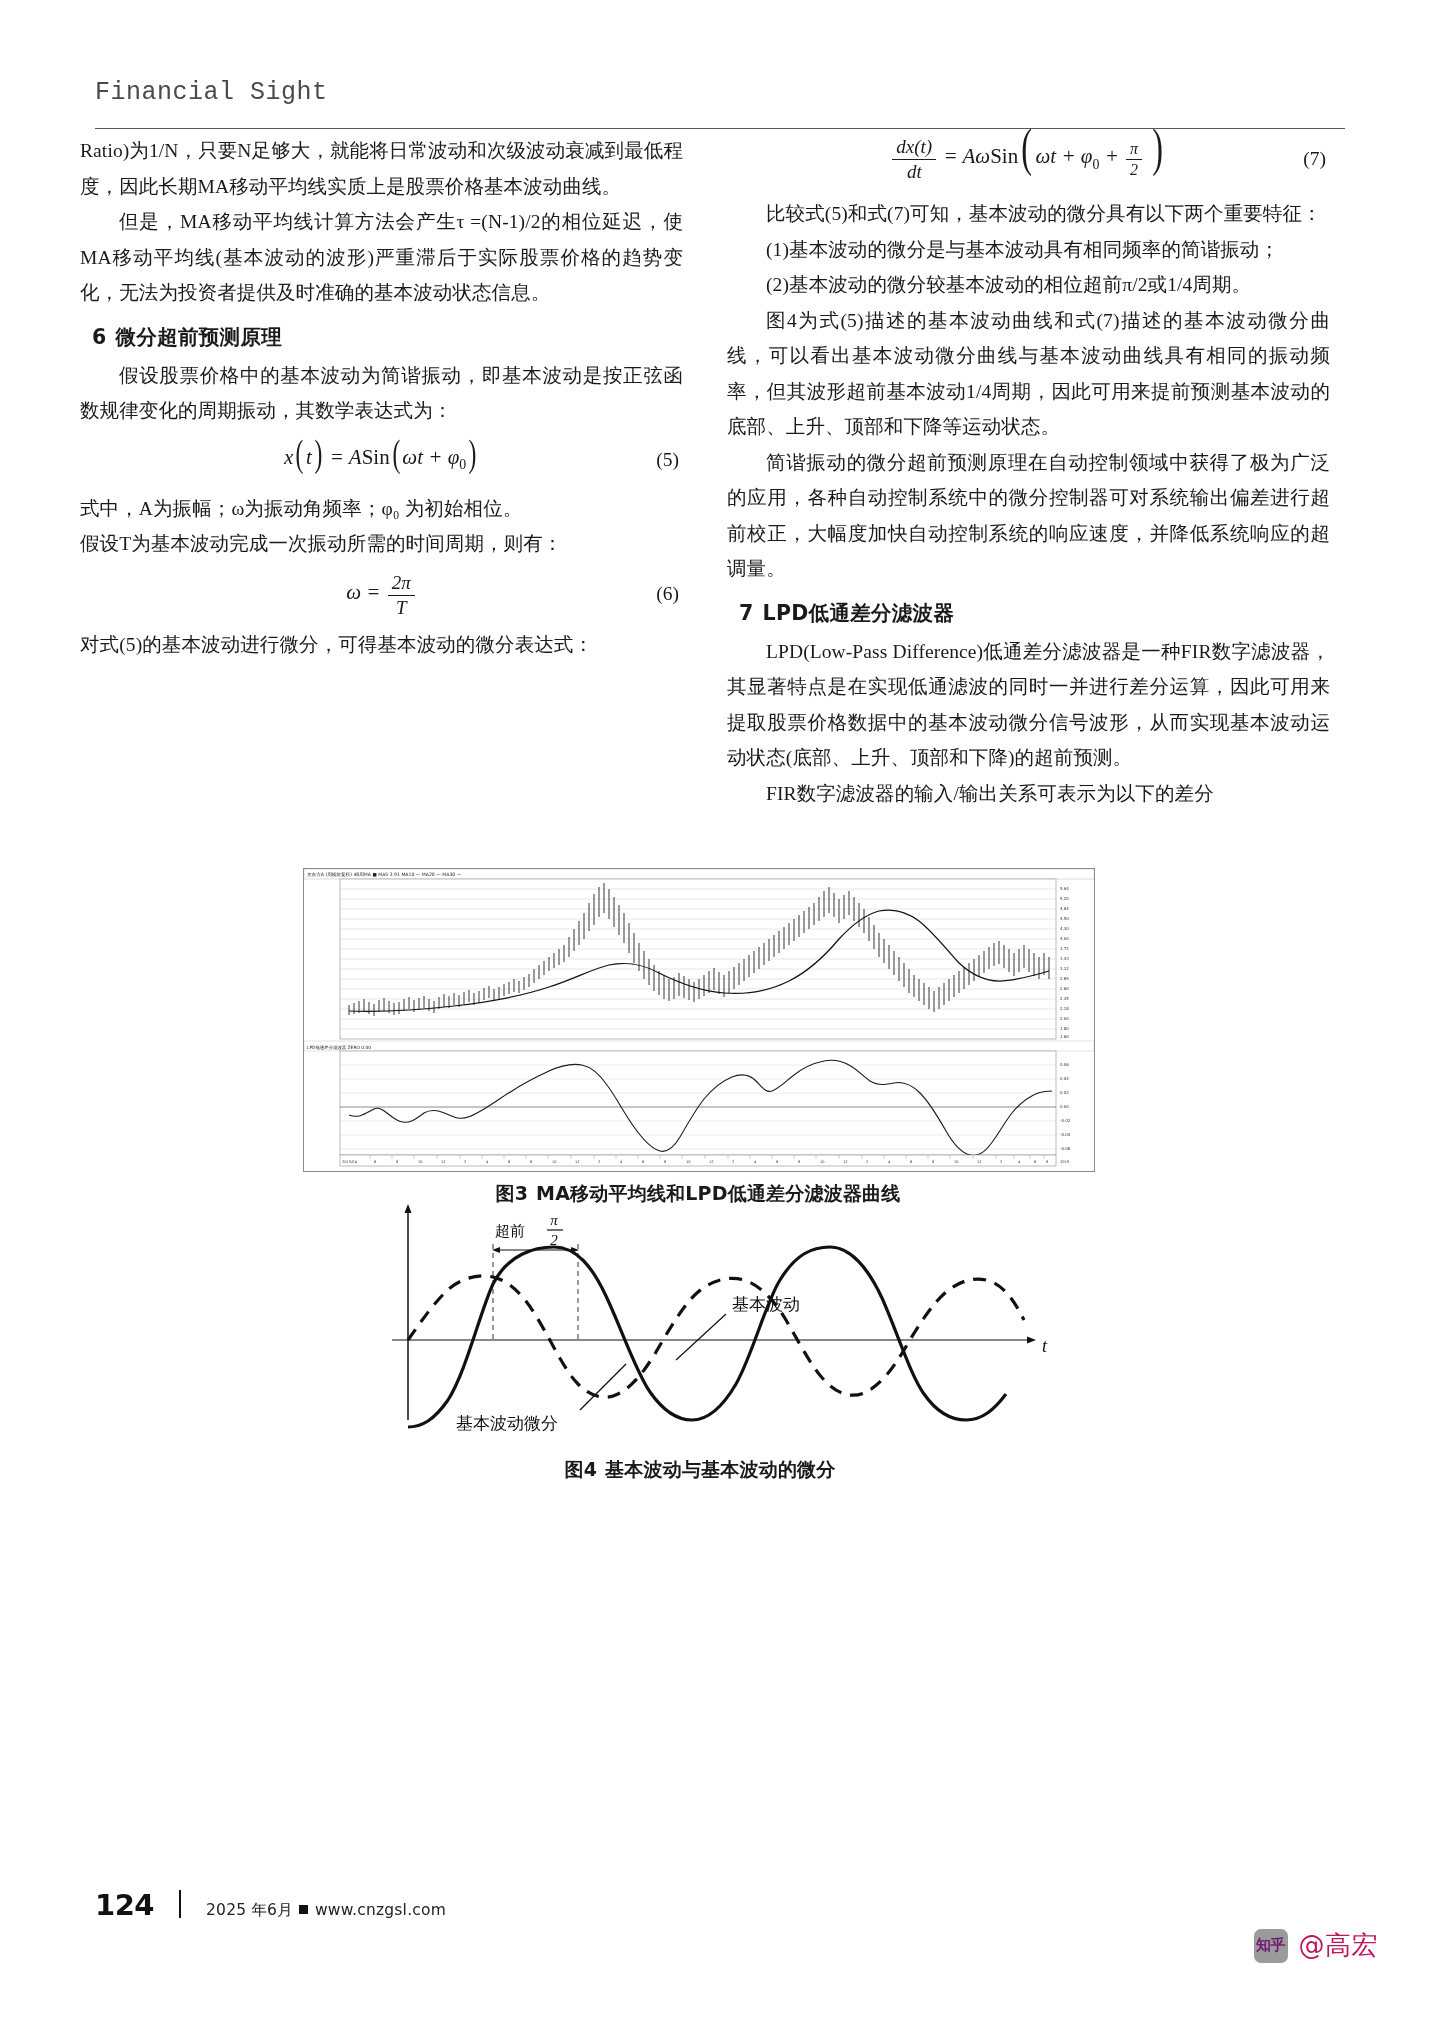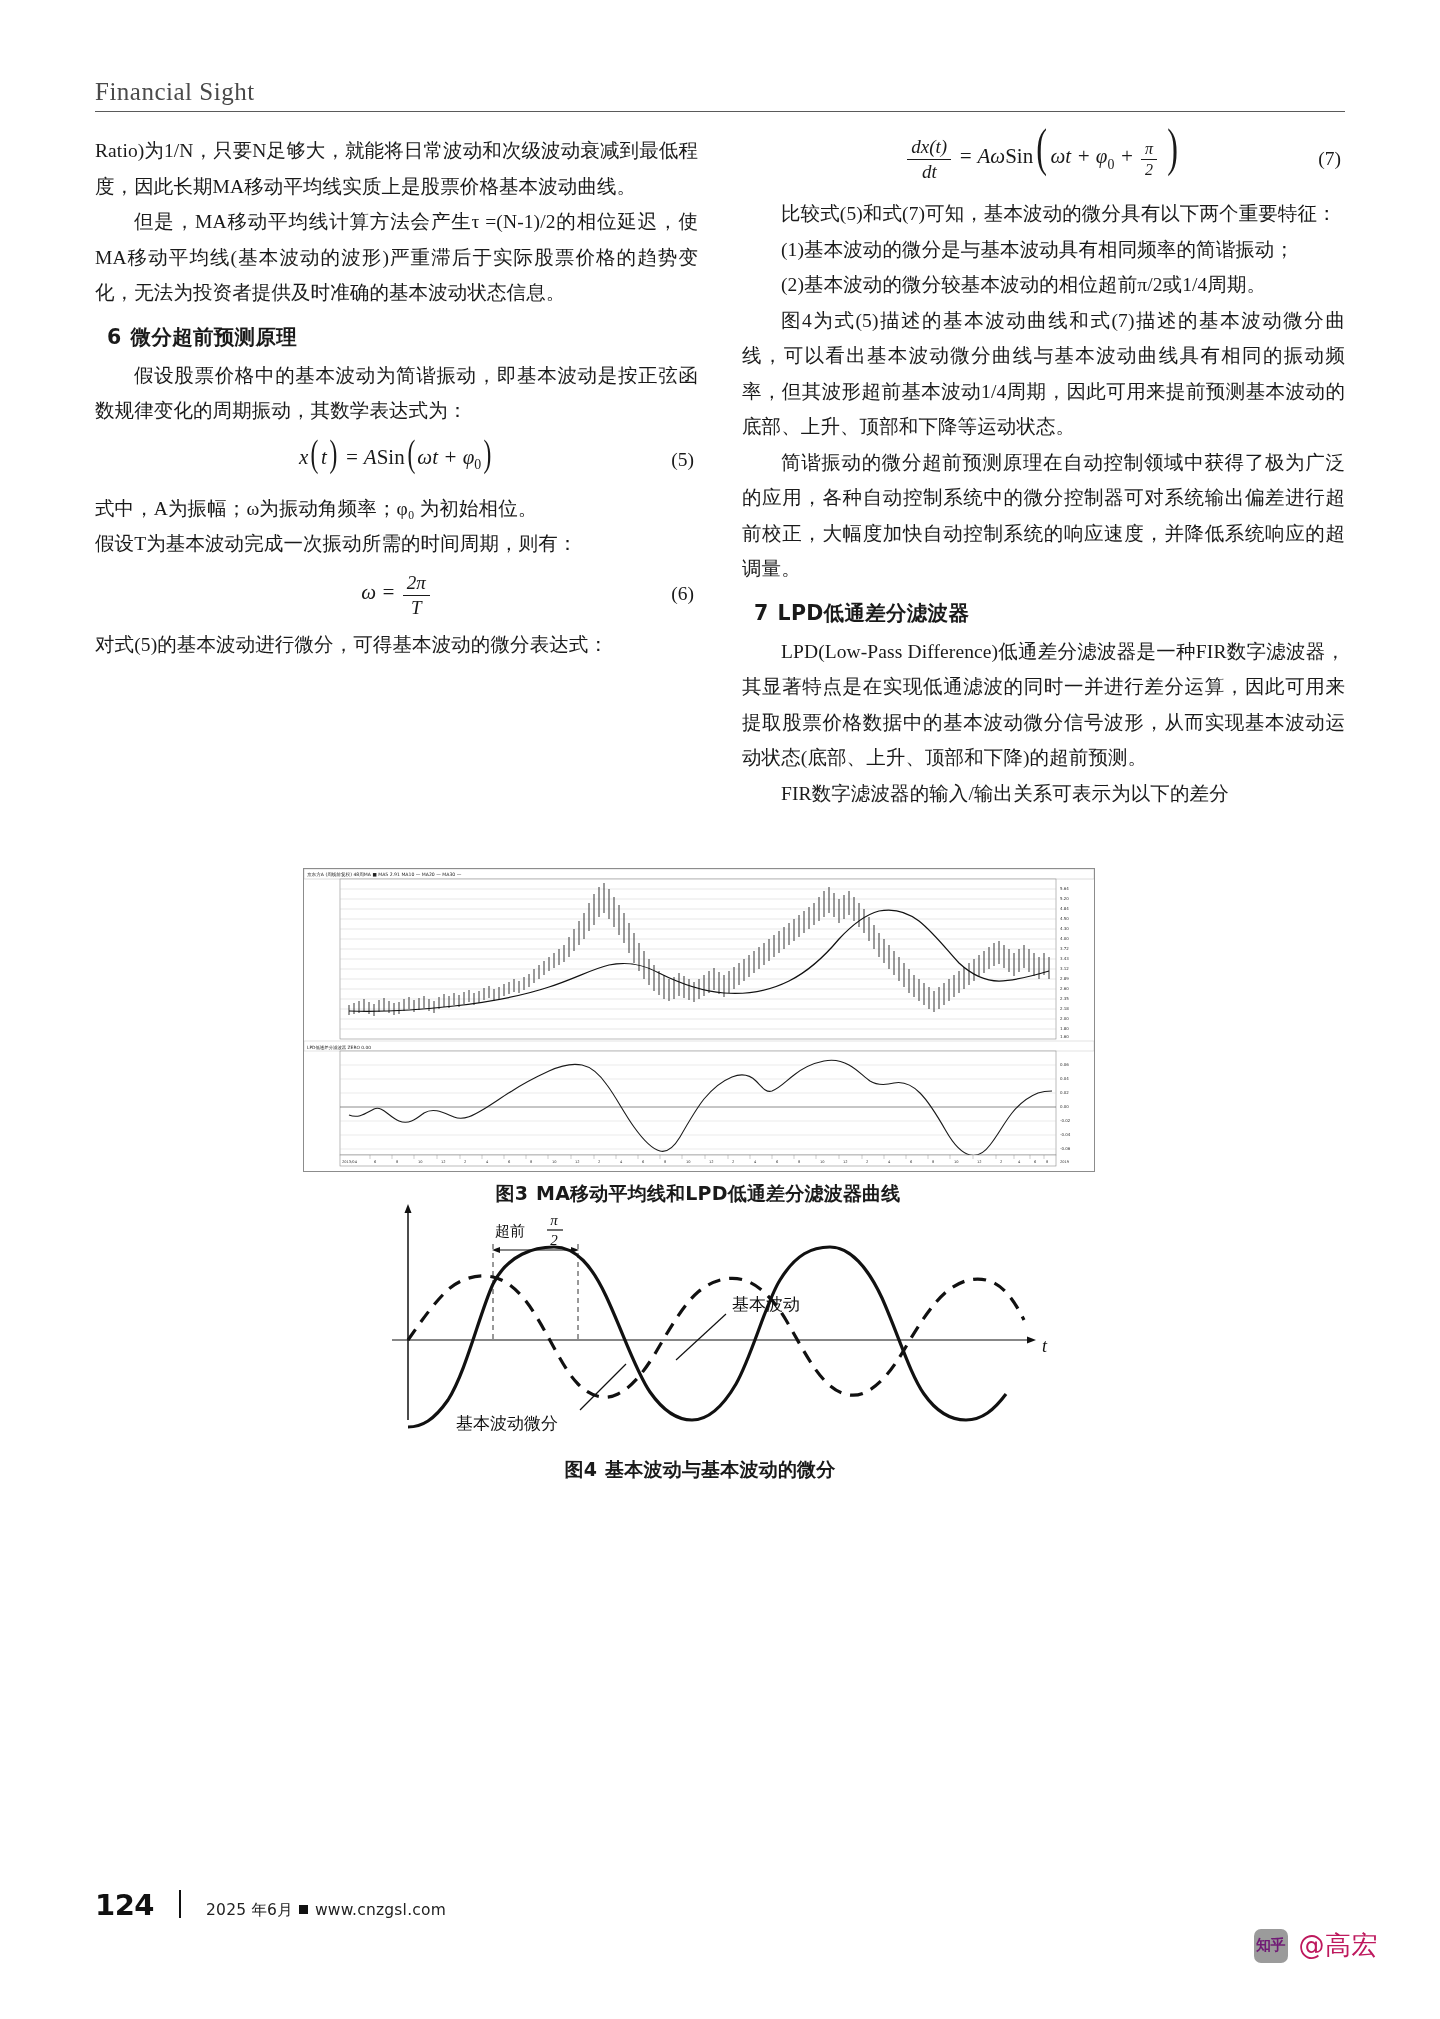--- a/index.html
+++ b/index.html
@@ -24,36 +24,36 @@
   }
 
   
   .header {
     position: absolute;
     left: 95px;
     top: 78px;
     width: 1250px;
   }
   .header-title {
-    font-family: Liberation Serif, serif;
+    font-family: Liberation Mono, monospace;
     font-size: 25px;
     color: #4a4a4a;
     letter-spacing: 0.5px;
-    padding-bottom: 4px;
+    padding-bottom: 20px;
   }
   .header-rule {
     border-bottom: 1.6px solid #5a5a5a;
     width: 1250px;
     margin-top: 1px;
   }
 
   
   .columns {
     position: absolute;
-    left: 95px;
+    left: 80px;
     top: 133px;
     width: 1250px;
     display: flex;
     gap: 44px;
   }
   .col {
     width: 603px;
   }
   p.body {
     margin: 0;

